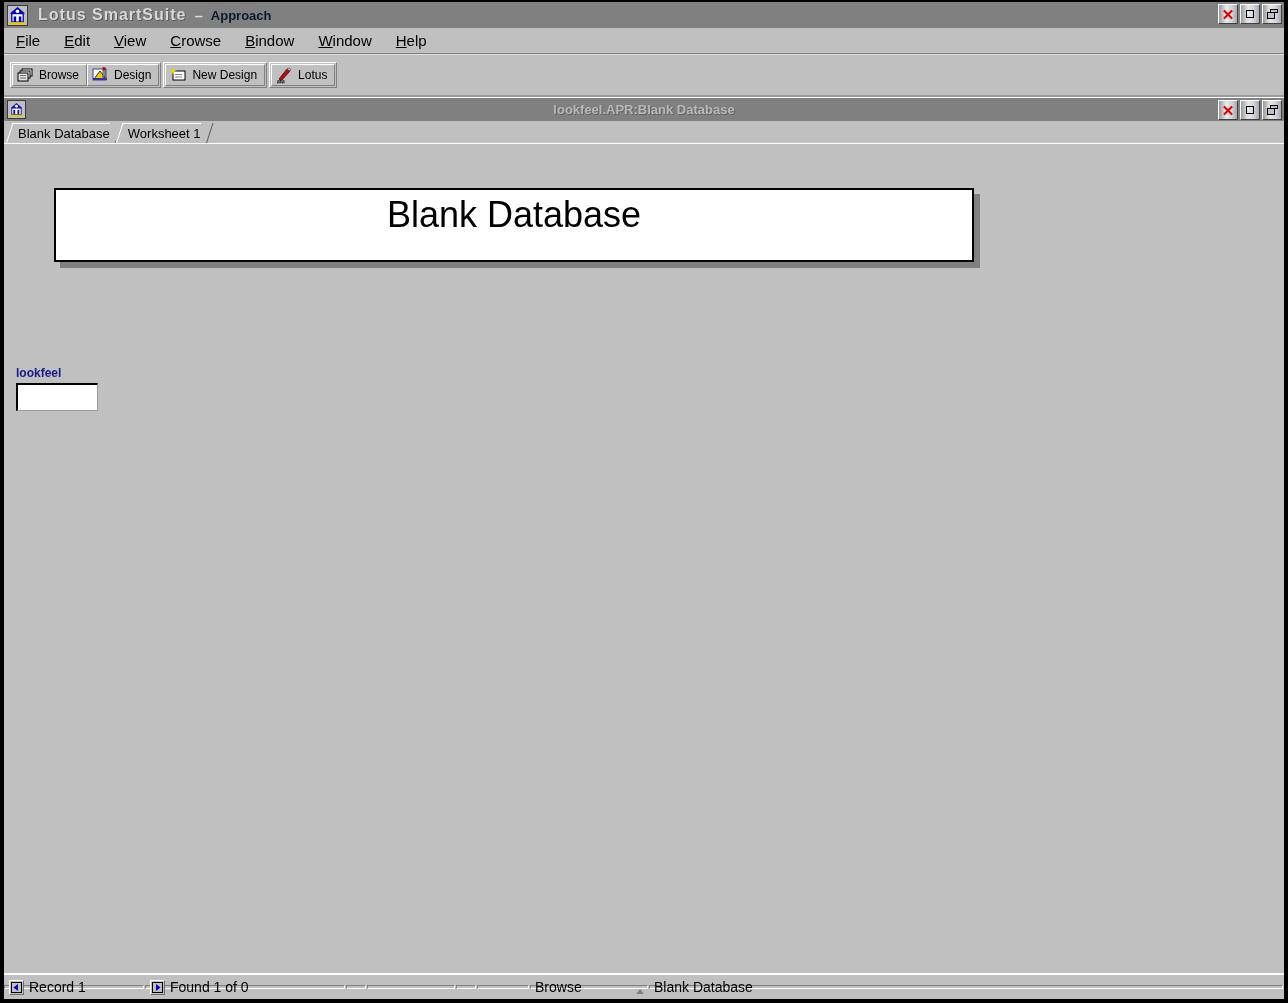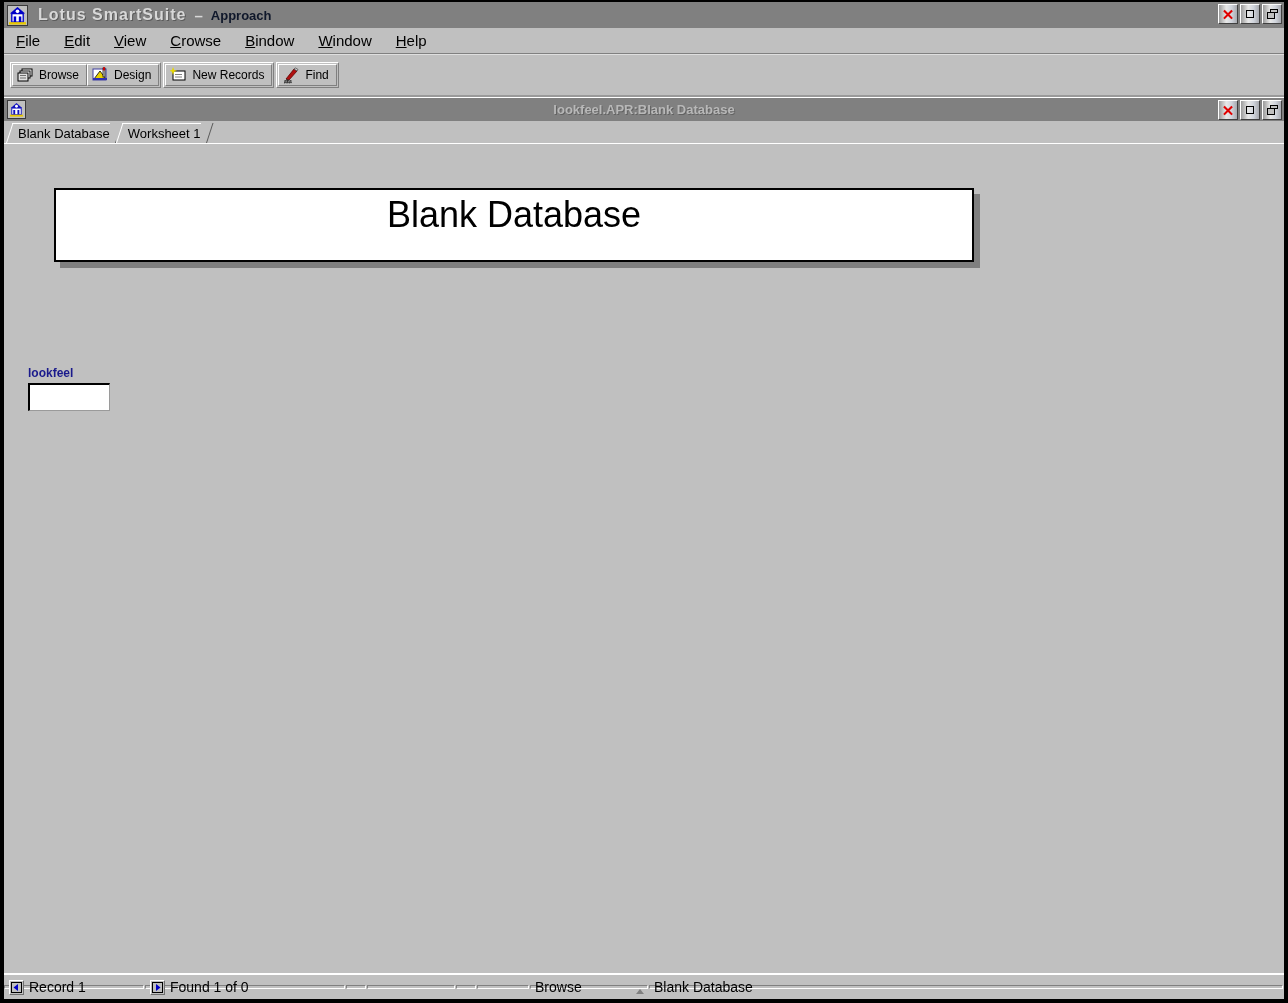--- a/index.html
+++ b/index.html
@@ -342,21 +342,21 @@
   }
   .header-panel-text {
     text-align: center;
     font-size: 36px;
     color: #000;
     margin-top: 4px;
     letter-spacing: 0px;
   }
   .field-group {
     position: absolute;
-    left: 24px;
+    left: 12px;
     top: 222px;
   }
   .field-label {
     font-size: 12px;
     font-weight: bold;
     color: #1a1a8c;
     margin-bottom: 3px;
   }
   .field-box {
     width: 82px;
@@ -498,41 +498,41 @@
     <div class="tb-group">
       <div class="tb-btn">
         <span class="tb-icon">
           <svg viewBox="0 0 18 17" xmlns="http://www.w3.org/2000/svg">
             <rect x="3" y="4" width="12" height="9" fill="#ffffff" stroke="#000" stroke-width="1"></rect>
             <rect x="5" y="7" width="7" height="1" fill="#808080"></rect>
             <rect x="5" y="9.5" width="7" height="1" fill="#808080"></rect>
             <polygon points="3,0 4.2,3 7,3.8 4.2,4.8 3,8 2,4.8 -0.6,3.8 2,3" fill="#e8d800"></polygon>
           </svg>
         </span>
-        <span>New Records</span>
+        <span>New Design</span>
       </div>
     </div>
 
     <div class="tb-group">
       <div class="tb-btn">
         <span class="tb-icon">
           <svg viewBox="0 0 18 17" xmlns="http://www.w3.org/2000/svg">
             <path d="M3 12 L11 2 L14 4 L6 13 Z" fill="#b01010" stroke="#600000" stroke-width="0.8"></path>
             <path d="M11 2 L14 4 L15 2.5 L12.5 1 Z" fill="#d8d8d8" stroke="#404040" stroke-width="0.7"></path>
             <path d="M3 12 L6 13 L4 15 Z" fill="#303030"></path>
             <g stroke="#303030" stroke-width="0.8">
               <line x1="1" y1="14" x2="9" y2="14"></line>
               <line x1="1" y1="15.6" x2="9" y2="15.6"></line>
               <line x1="2.5" y1="13" x2="1.5" y2="16.4"></line>
               <line x1="5" y1="13" x2="4" y2="16.4"></line>
               <line x1="7.5" y1="13" x2="6.5" y2="16.4"></line>
             </g>
           </svg>
         </span>
-        <span>Find</span>
+        <span>Lotus</span>
       </div>
     </div>
 
   </div>
 
   <div class="doc-window">
 
     <div class="doc-title-bar">
       <div class="doc-icon">
         <svg viewBox="0 0 18 18" xmlns="http://www.w3.org/2000/svg">

